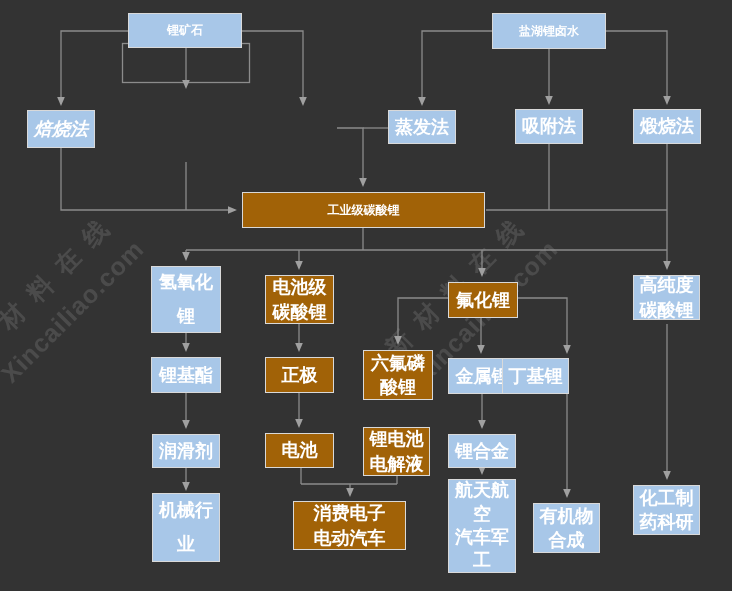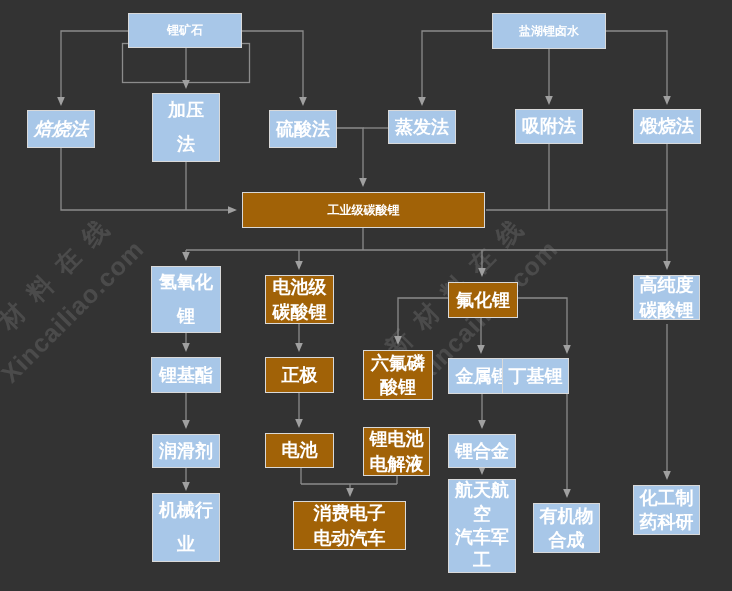--- a/index.html
+++ b/index.html
@@ -96,23 +96,20 @@
       <polyline points="567,394 567,496" marker-end="url(#arrow)"></polyline>
 
       <polyline points="667,324 667,478" marker-end="url(#arrow)"></polyline>
     </g>
   </svg>
 
   <div class="node blue big" style="left:128px;top:13px;width:114px;height:35px;">锂矿石</div>
   <div class="node blue big" style="left:492px;top:13px;width:114px;height:36px;">盐湖锂卤水</div>
 
   <div class="node blue" style="left:27px;top:110px;width:68px;height:38px;font-style:italic;">焙烧法</div>
-  <div class="node blue spread" style="left:152px;top:93px;width:68px;height:69px;">加压
-法</div>
-  <div class="node blue" style="left:269px;top:110px;width:68px;height:38px;">硫酸法</div>
   <div class="node blue" style="left:388px;top:110px;width:68px;height:34px;">蒸发法</div>
   <div class="node blue" style="left:515px;top:109px;width:68px;height:35px;">吸附法</div>
   <div class="node blue" style="left:633px;top:109px;width:68px;height:35px;">煅烧法</div>
 
   <div class="node green big" style="left:242px;top:192px;width:243px;height:36px;">工业级碳酸锂</div>
 
   <div class="node blue spread" style="left:151px;top:266px;width:70px;height:67px;">氢氧化
 锂</div>
   <div class="node green" style="left:265px;top:275px;width:69px;height:49px;">电池级
 碳酸锂</div>

